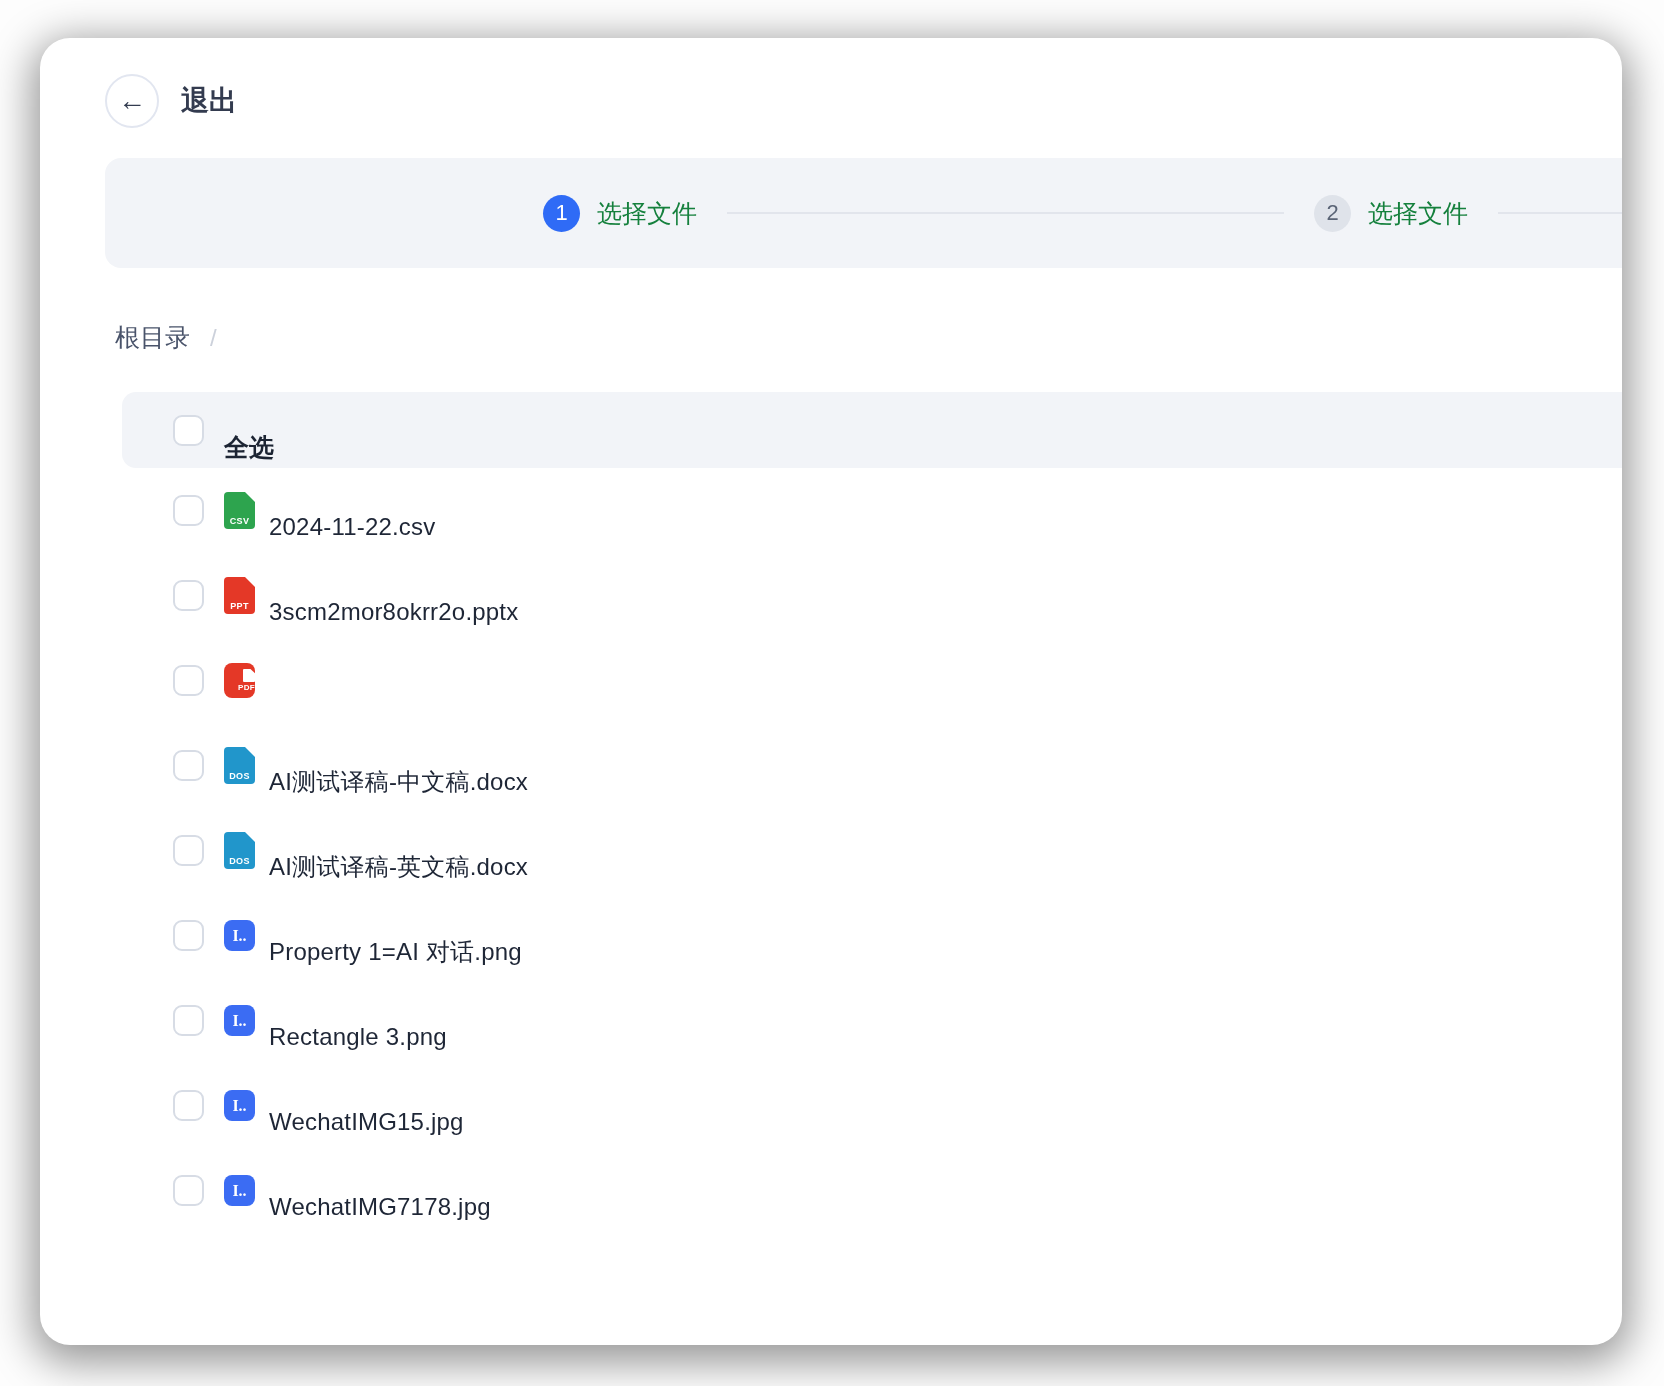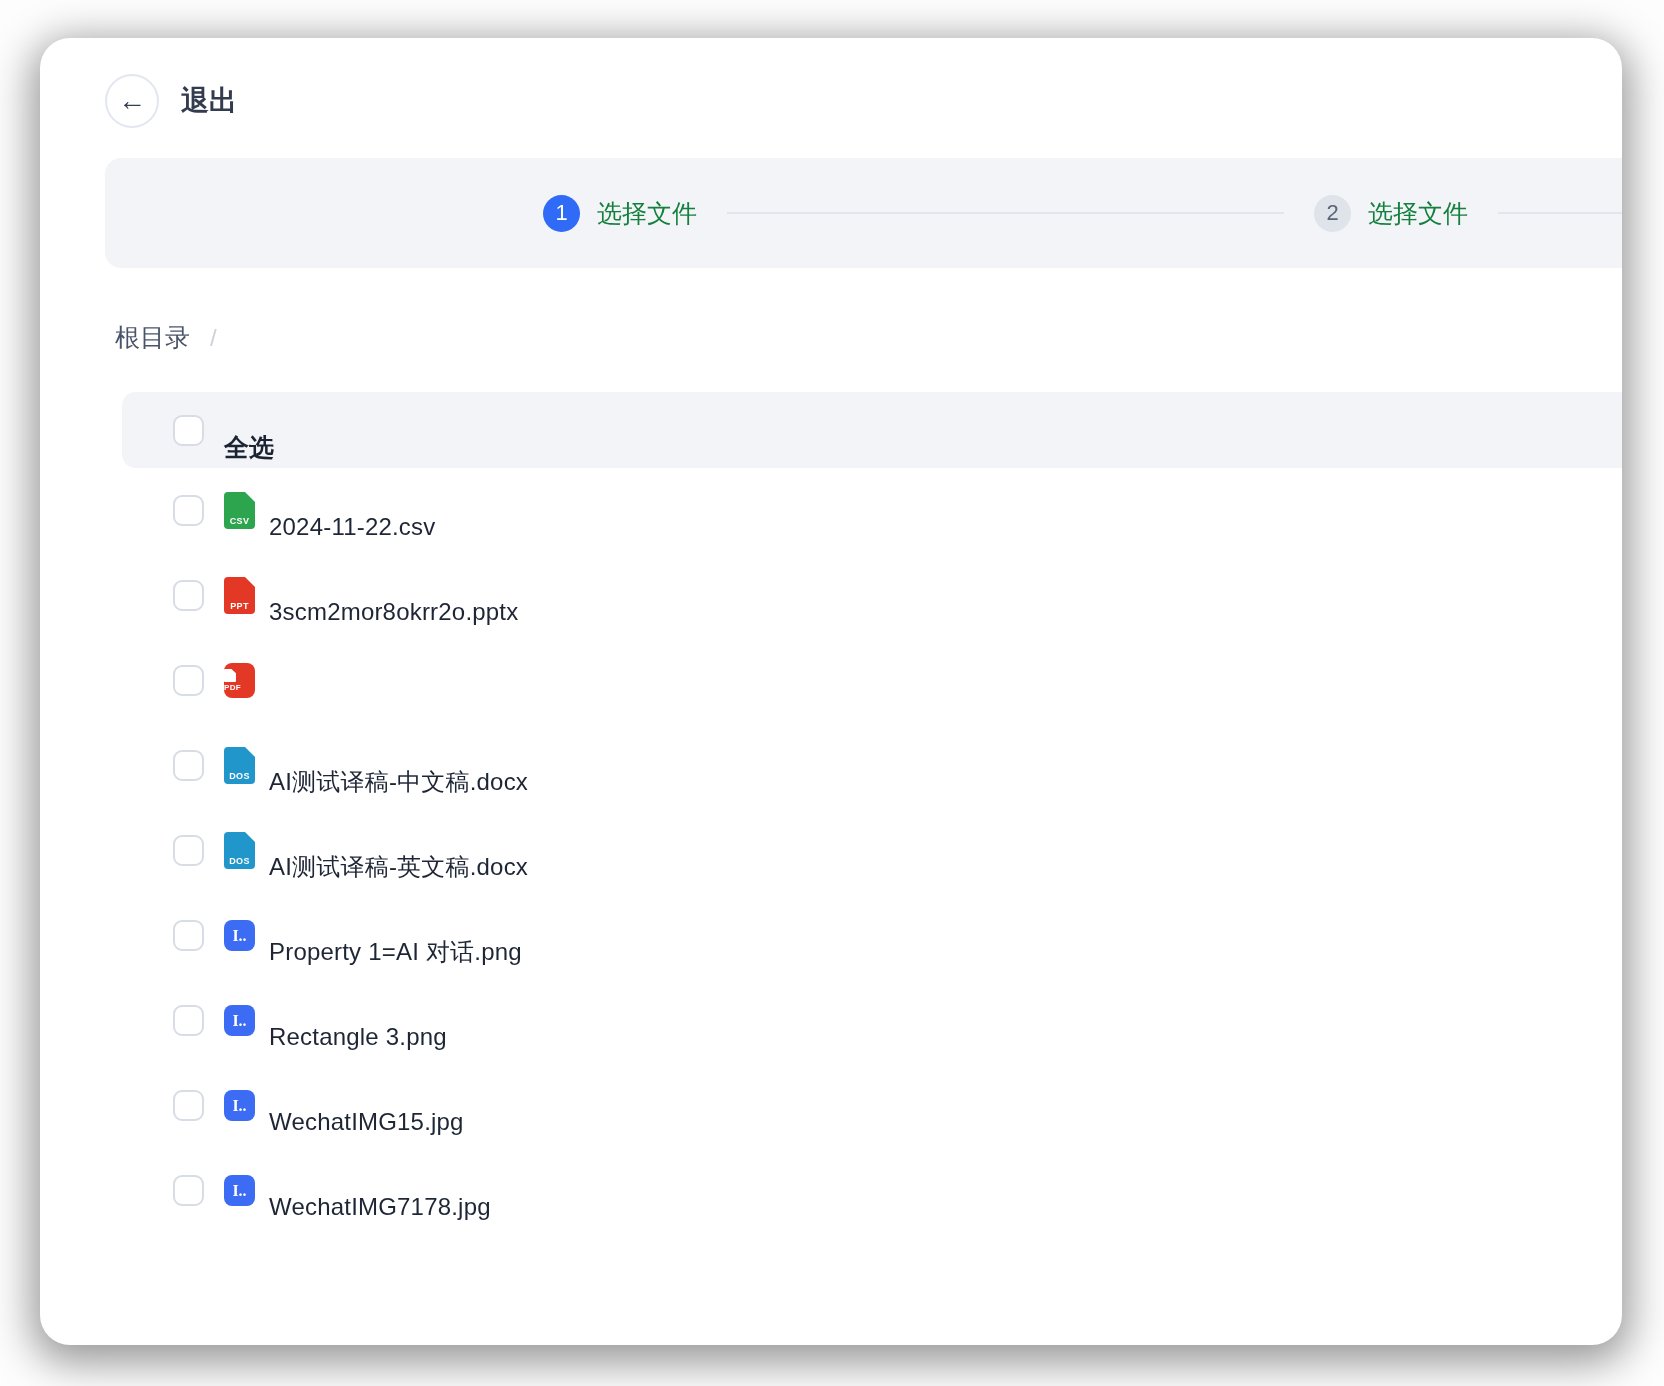--- a/index.html
+++ b/index.html
@@ -117,21 +117,21 @@
   .icon-doc{background:var(--doc-blue);}
   .folded::after{
     content:'';position:absolute;top:0;right:0;
     width:0;height:0;
     border-top:10px solid #fff;
     border-left:10px solid transparent;
   }
   .icon-pdf{
     background:var(--red);
     height:35px;border-radius:8px;
-    flex-direction:column;align-items:flex-start;justify-content:center;
+    flex-direction:column;align-items:flex-end;justify-content:center;
     display:flex;gap:2px;
   }
   .pdf-page{
     width:12px;height:13px;background:#fff;border-radius:1px;
     clip-path:polygon(0 0,62% 0,100% 32%,100% 100%,0 100%);
   }
   .icon-pdf .badge{margin-bottom:0;font-size:8px;}
   .icon-img{
     background:var(--img-blue);
     height:31px;border-radius:8px;

